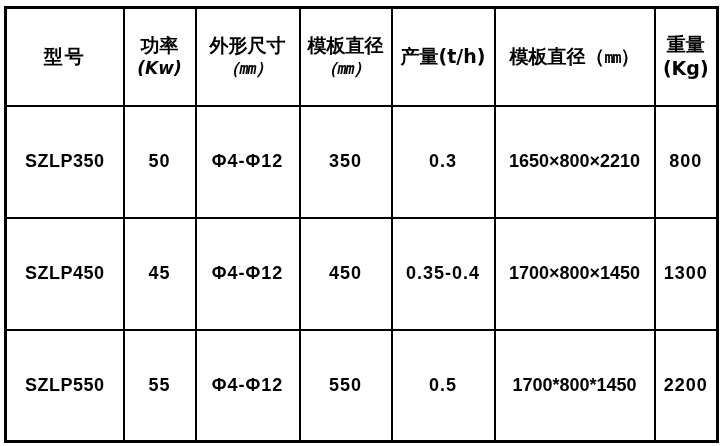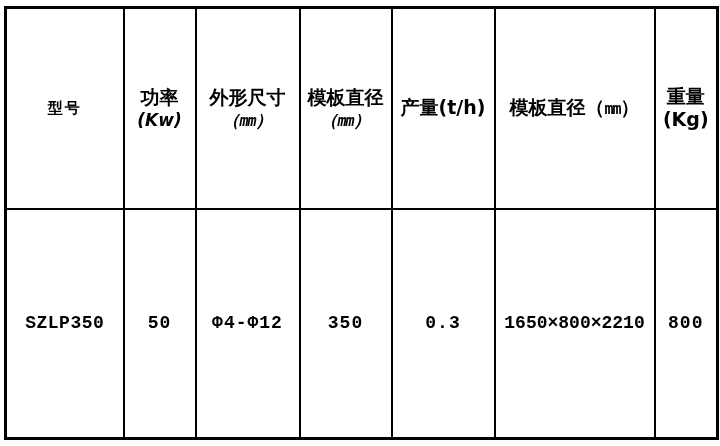--- a/index.html
+++ b/index.html
@@ -34,38 +34,38 @@
     padding: 2px 3px;
     line-height: 1.25;
   }
   
   tr.header-row td {
     font-weight: bold;
     font-size: 19px;
     font-family: "DejaVu Sans", sans-serif;
   }
   tr.header-row td.hdr-model {
-    font-size: 15px;
+    font-size: 19px;
     letter-spacing: 2px;
   }
   .hdr-line2 {
     display: block;
     font-size: 17px;
     font-style: italic;
   }
   .unit-mm {
     font-family: "DejaVu Sans Mono", monospace;
     font-size: 15px;
     letter-spacing: -1px;
   }
   
   tr.data-row td {
     font-size: 18px;
     font-weight: bold;
-    font-family: Liberation Mono, monospace;
+    font-family: Liberation Sans, sans-serif;
   }
   td.c-model {
     font-size: 19px;
     letter-spacing: 0.5px;
   }
   td.c-granule {
     font-size: 19px;
     letter-spacing: 1px;
   }
   td.c-size {
@@ -133,16 +133,34 @@
       <tr class="data-row">
         <td class="c-model">SZLP350</td>
         <td class="c-power">50</td>
         <td class="c-granule">Φ4-Φ12</td>
         <td class="c-diameter">350</td>
         <td class="c-output">0.3</td>
         <td class="c-size">1650×800×2210</td>
         <td class="c-weight">800</td>
       </tr>
 
+      <tr class="data-row">
+        <td class="c-model">SZLP450</td>
+        <td class="c-power">45</td>
+        <td class="c-granule">Φ4-Φ12</td>
+        <td class="c-diameter">450</td>
+        <td class="c-output">0.35-0.4</td>
+        <td class="c-size">1700×800×1450</td>
+        <td class="c-weight">1300</td>
+      </tr>
 
+      <tr class="data-row">
+        <td class="c-model">SZLP550</td>
+        <td class="c-power">55</td>
+        <td class="c-granule">Φ4-Φ12</td>
+        <td class="c-diameter">550</td>
+        <td class="c-output">0.5</td>
+        <td class="c-size">1700*800*1450</td>
+        <td class="c-weight">2200</td>
+      </tr>
     </tbody>
   </table>
 </div>
 
 </body></html>

